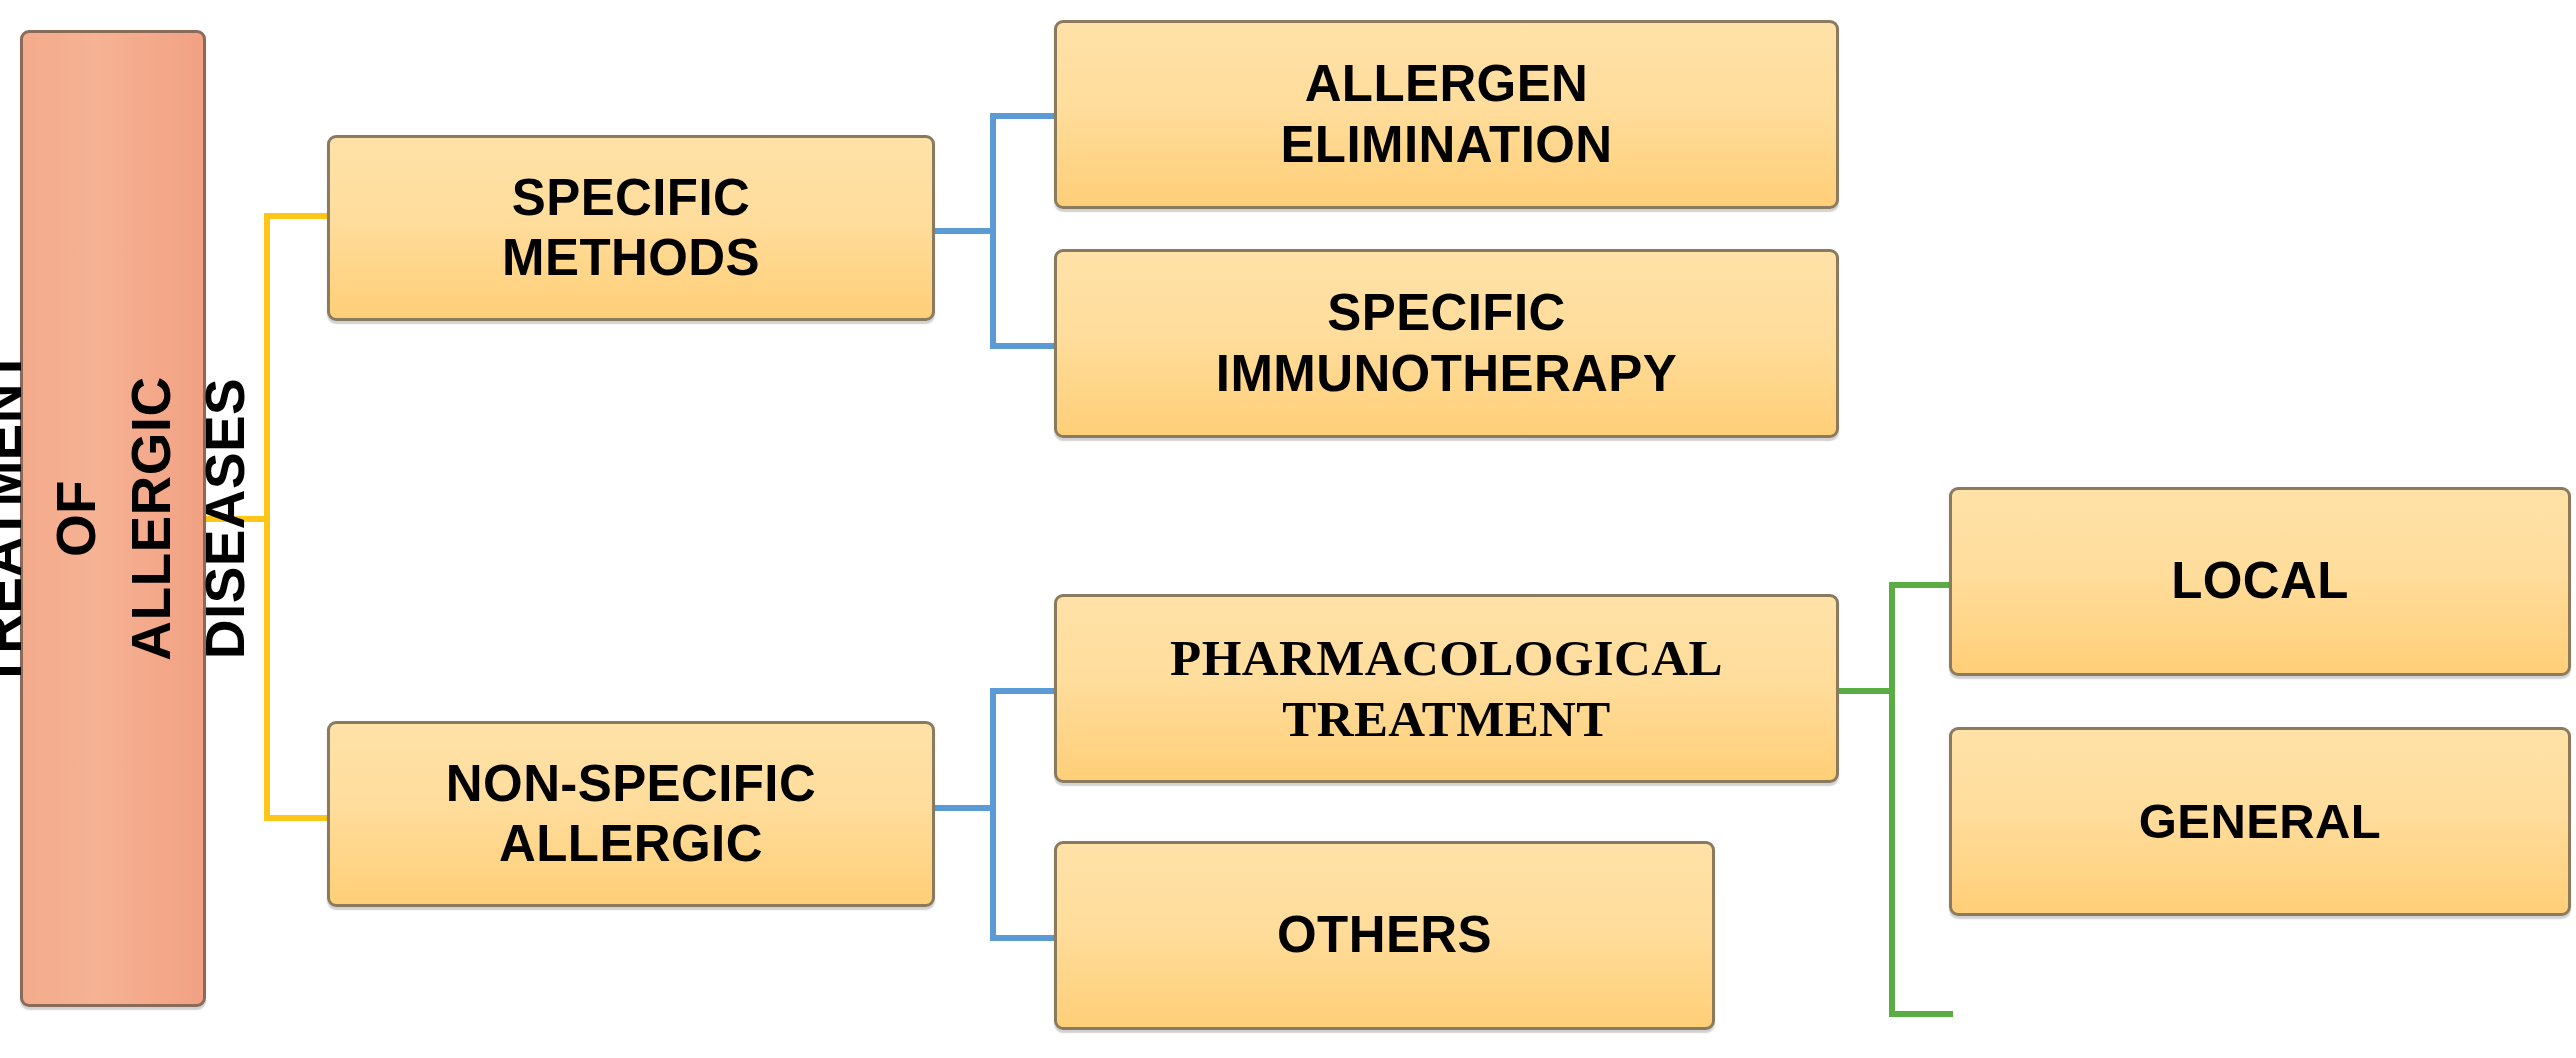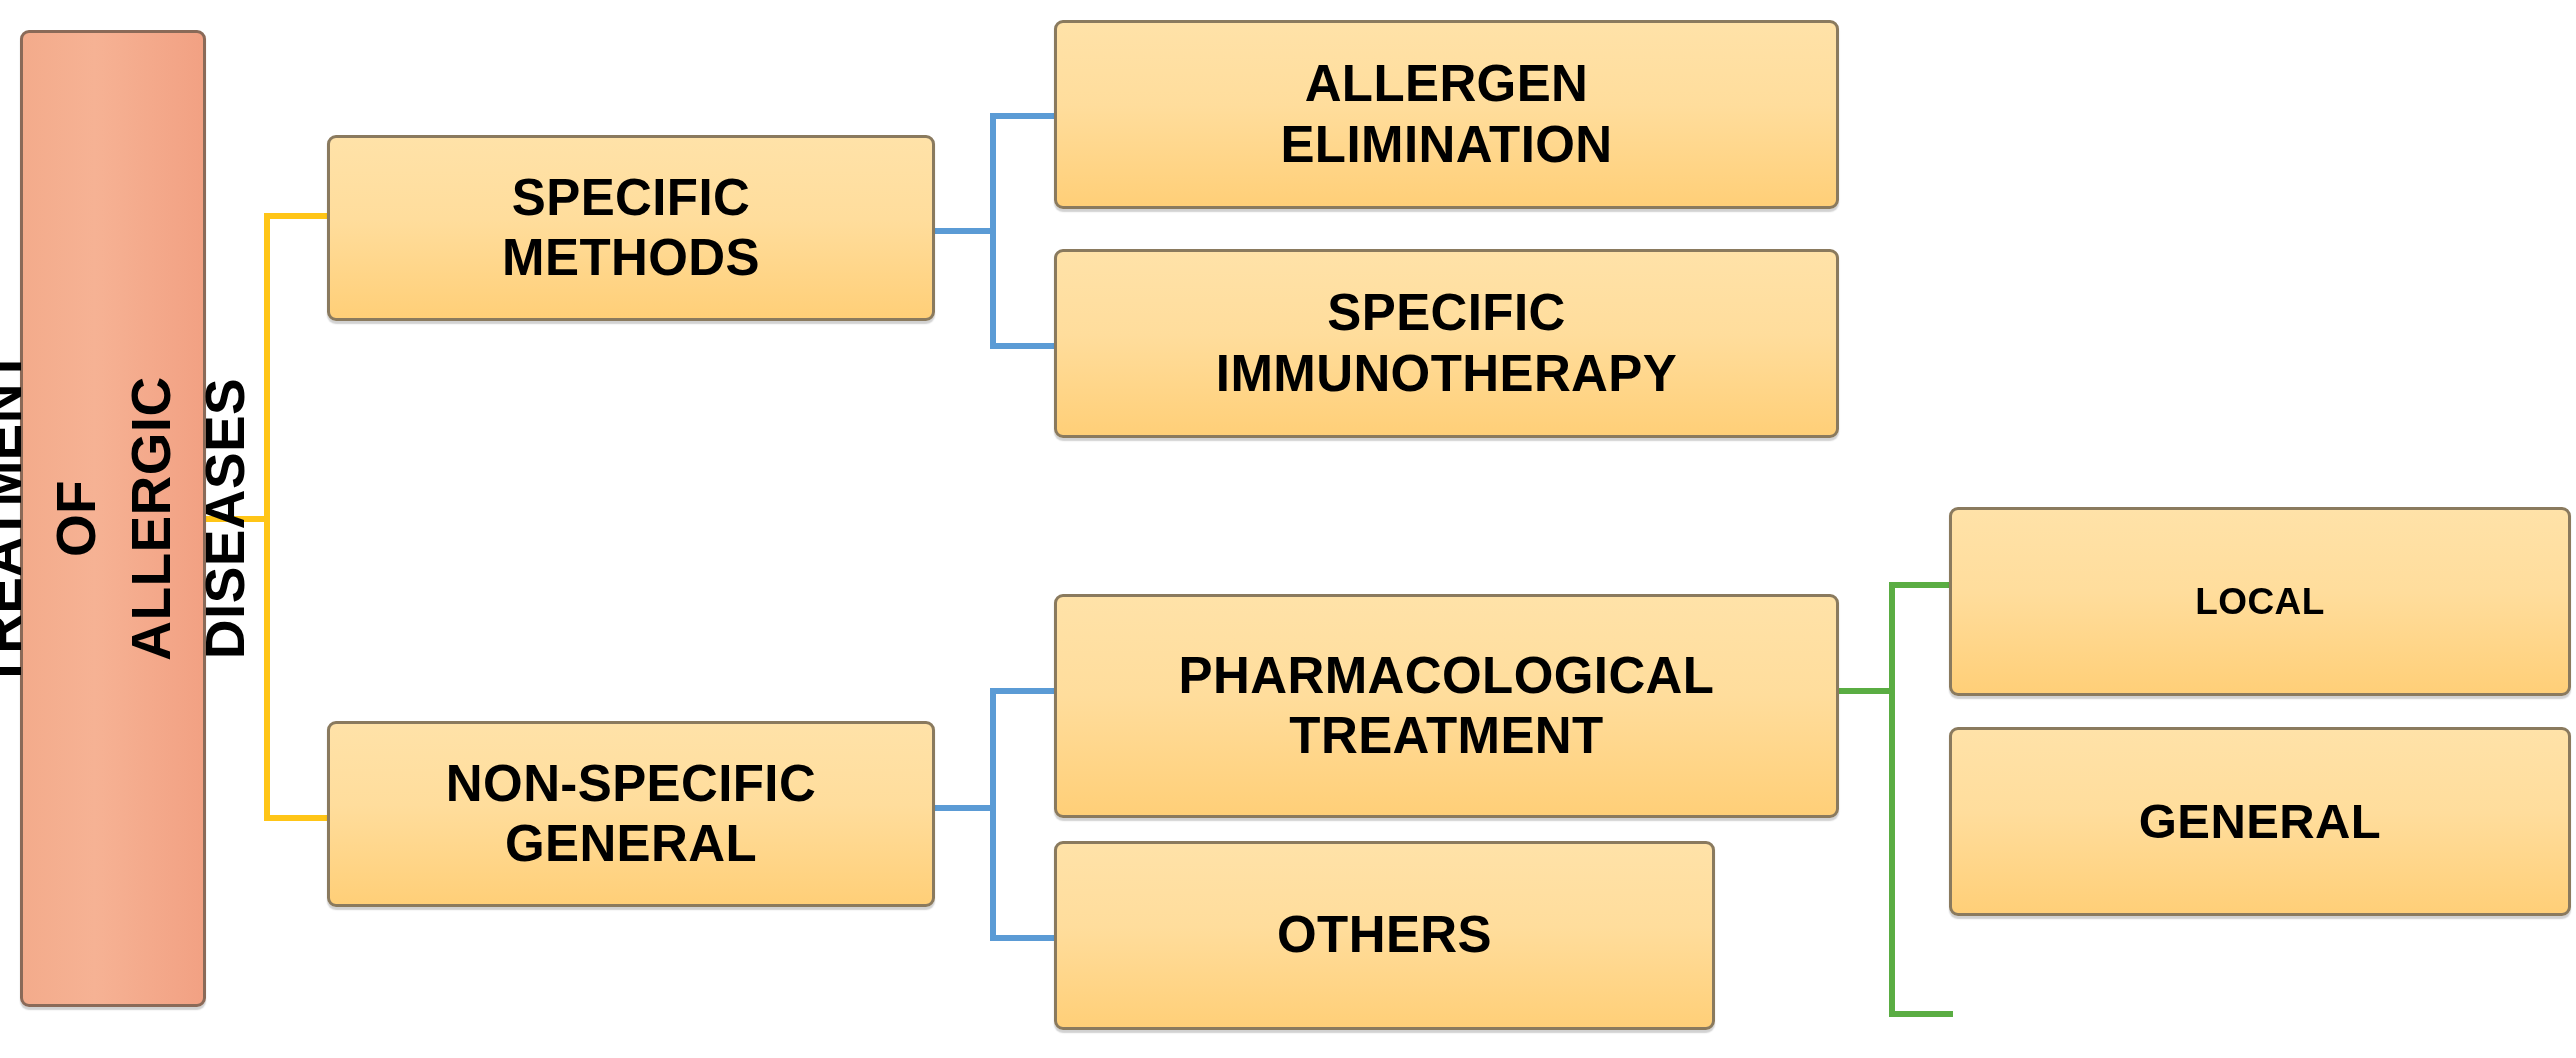--- a/index.html
+++ b/index.html
@@ -78,43 +78,43 @@
 DISEASES</span>
   </div>
 
   <div class="node" style="left:327px; top:135px; width:608px; height:186px; font-size:51px;">
     <span class="label">SPECIFIC
 METHODS</span>
   </div>
 
   <div class="node" style="left:327px; top:721px; width:608px; height:186px; font-size:51px;">
     <span class="label">NON-SPECIFIC
-GENERAL</span>
+ALLERGIC</span>
   </div>
 
   <div class="node" style="left:1054px; top:20px; width:785px; height:189px; font-size:51px;">
     <span class="label">ALLERGEN
 ELIMINATION</span>
   </div>
 
   <div class="node" style="left:1054px; top:249px; width:785px; height:189px; font-size:51px;">
     <span class="label">SPECIFIC
 IMMUNOTHERAPY</span>
   </div>
 
-  <div class="node" style="left:1054px; top:594px; width:785px; height:224px; font-size:51px;">
+  <div class="node" style="left:1054px; top:594px; width:785px; height:189px; font-size:51px;font-family:Liberation Serif, serif;">
     <span class="label">PHARMACOLOGICAL
 TREATMENT</span>
   </div>
 
   <div class="node" style="left:1054px; top:841px; width:661px; height:189px; font-size:51px;">
     <span class="label">OTHERS</span>
   </div>
 
-  <div class="node" style="left:1949px; top:487px; width:622px; height:189px; font-size:37px;margin-top:20px;">
+  <div class="node" style="left:1949px; top:487px; width:622px; height:189px; font-size:51px;">
     <span class="label">LOCAL</span>
   </div>
 
   <div class="node" style="left:1949px; top:727px; width:622px; height:189px; font-size:49px;">
     <span class="label">GENERAL</span>
   </div>
 
 </div>
 
 

